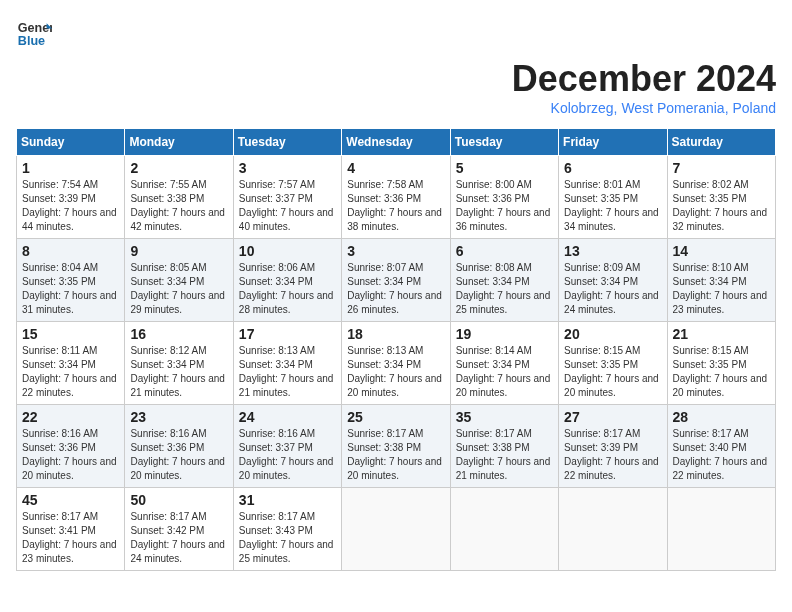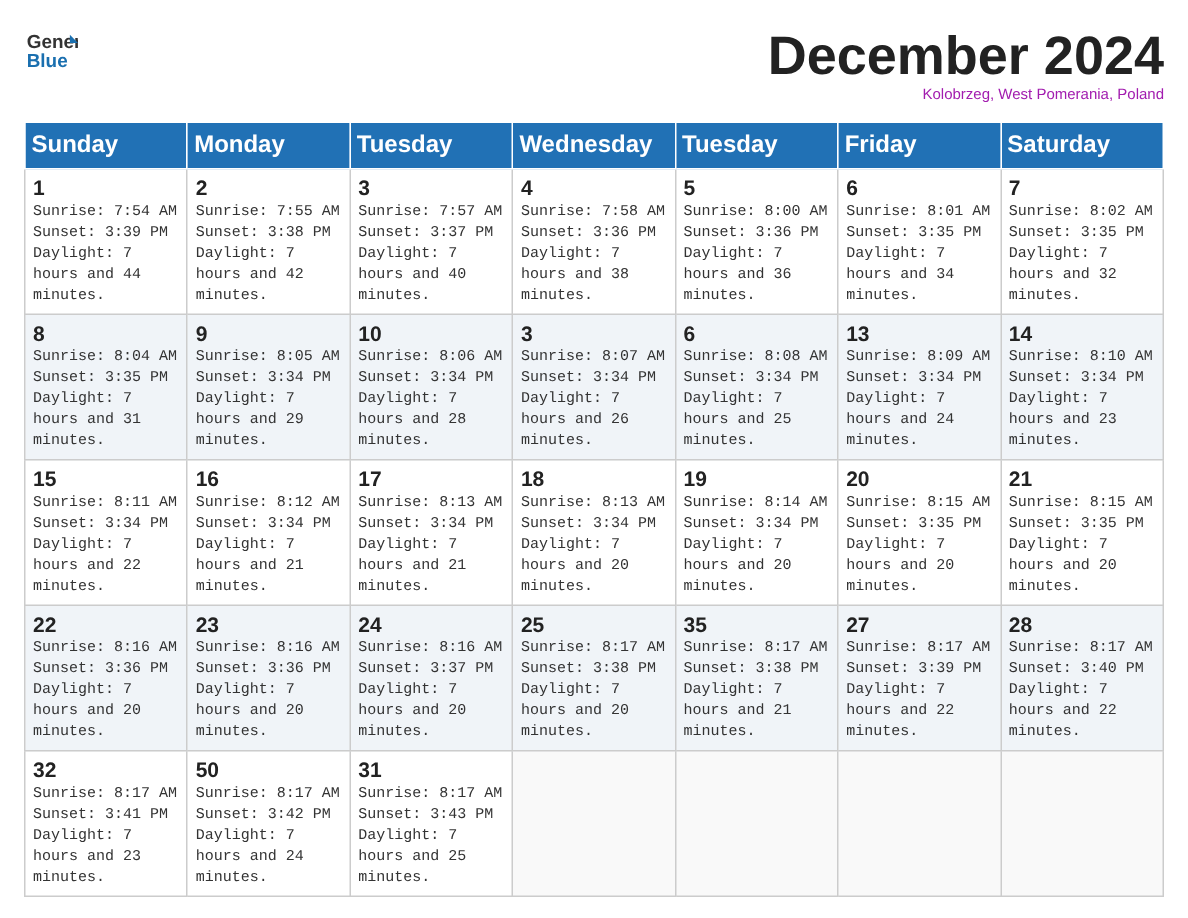--- a/index.html
+++ b/index.html
@@ -20,39 +20,40 @@
       display: flex;
       align-items: center;
       gap: 4px;
     }
     .logo-icon {
       width: 36px;
       height: 36px;
     }
     .title-block {
       text-align: right;
+      margin-top: 42px;
     }
     .month-title {
       font-size: 36px;
       font-weight: bold;
       color: #222;
     }
     .subtitle {
-      font-size: 10px;
-      color: #a21caf;
+      font-size: 14px;
+      color: #3b82f6;
     }
     .calendar {
       width: 100%;
       border-collapse: collapse;
       font-size: 11px;
     }
     .calendar th {
       background: #2171b5;
       color: #fff;
-      font-size: 16px;
+      font-size: 12px;
       font-weight: bold;
       padding: 6px 4px;
       text-align: left;
       border: 1px solid #fff;
       margin-left: 14px;
     }
     .calendar td {
       vertical-align: top;
       border: 1px solid #ccc;
       padding: 4px 5px;
@@ -67,21 +68,20 @@
       font-size: 14px;
       font-weight: bold;
       color: #222;
       display: block;
       margin-bottom: 2px;
     }
     .day-info {
       font-size: 10px;
       color: #333;
       line-height: 1.4;
-      font-family: Liberation Mono, monospace;
     }
     .empty-cell {
       background: #f9f9f9 !important;
     }
   </style>
 </head>
 <body>
 
 <div class="header">
   <div class="logo">
@@ -337,21 +337,21 @@
         <span class="day-number">28</span>
         <div class="day-info">
           Sunrise: 8:17 AM<br>
           Sunset: 3:40 PM<br>
           Daylight: 7 hours and 22 minutes.
         </div>
       </td>
       </tr>
       <tr>
         <td>
-        <span class="day-number">32</span>
+        <span class="day-number">45</span>
         <div class="day-info">
           Sunrise: 8:17 AM<br>
           Sunset: 3:41 PM<br>
           Daylight: 7 hours and 23 minutes.
         </div>
       </td>
         <td>
         <span class="day-number">50</span>
         <div class="day-info">
           Sunrise: 8:17 AM<br>

